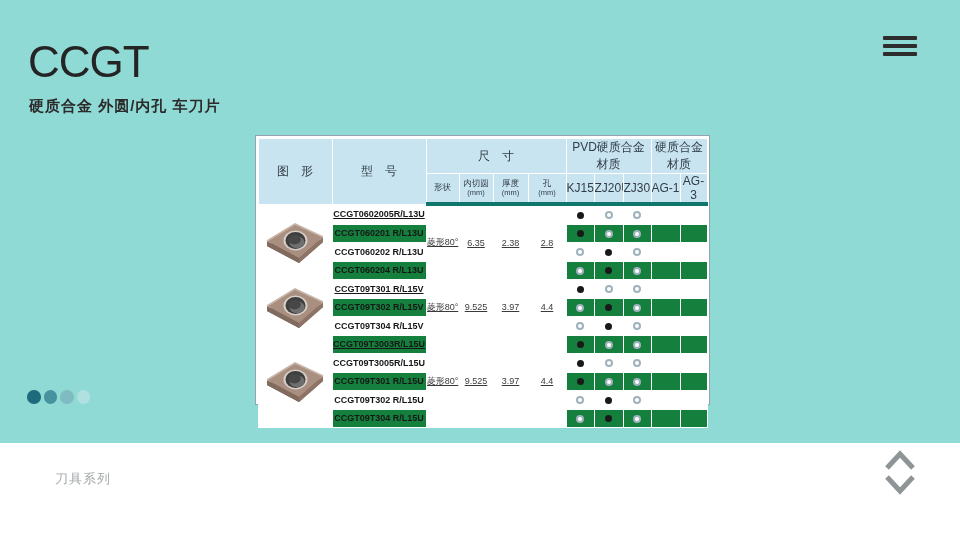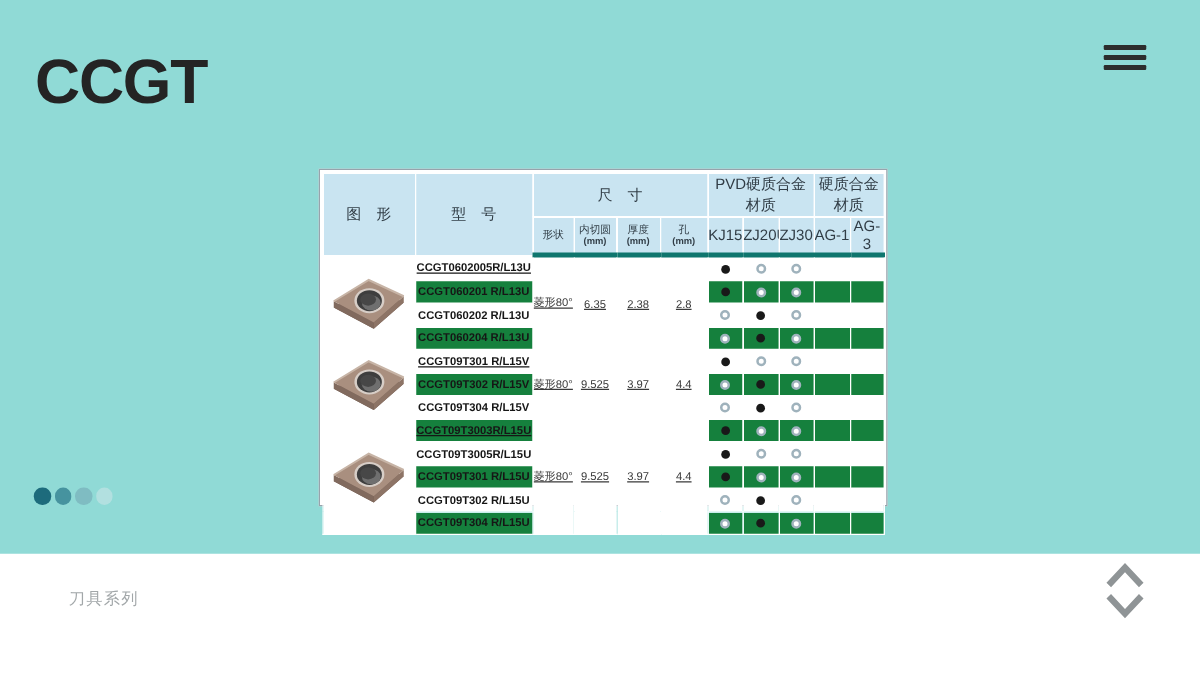--- a/index.html
+++ b/index.html
@@ -1,38 +1,38 @@
 <!DOCTYPE html>
 <html><head>
 <meta charset="utf-8">
 <style>
   html,body{margin:0;padding:0;background:#e8e8e8;}
   .stage{position:relative;width:960px;height:540px;overflow:hidden;
          font-family:"Liberation Sans","DejaVu Sans",sans-serif;}
   .bg-teal{position:absolute;inset:0;}
   .bottom-strip{position:absolute;left:0;right:0;bottom:0;height:97px;background:#ffffff;}
 
-  .page-title{position:absolute;left:28px;top:40px;font-size:50px;line-height:1;
-              color:#242424;letter-spacing:-1px;font-weight:700;}
+  .page-title{position:absolute;left:28px;top:40px;font-size:44px;line-height:1;
+              color:#242424;letter-spacing:-1px;font-weight:400;}
   .page-subtitle{position:absolute;left:29px;top:97px;font-size:15px;font-weight:700;
                  color:#2b2b2b;letter-spacing:1px;}
 
   .hamburger{position:absolute;left:883px;top:36px;width:34px;height:20px;cursor:pointer;
              display:flex;flex-direction:column;justify-content:space-between;}
   .hamburger span{display:block;height:4px;background:#2d2d2d;border-radius:1px;}
 
   
   .catalog{position:absolute;left:255px;top:135px;width:455px;height:270px;background:#ffffff;
            border:1px solid #97a3ac;box-sizing:border-box;padding-top:2px;}
   table.catalog-table{border-collapse:collapse;table-layout:fixed;width:449px;margin:0 auto;}
   .catalog-table th,.catalog-table td{border:1px solid #ffffff;padding:0;margin:0;
            text-align:center;vertical-align:middle;overflow:hidden;}
   .catalog-table thead th{background:#c9e4f1;color:#313d46;font-size:12px;font-weight:400;height:17px;}
   .catalog-table thead .sub-dim{font-weight:400;font-size:8.5px;line-height:1.1;}
-  .catalog-table thead .mm{font-size:7.5px;font-weight:700;}
+  .catalog-table thead .mm{font-size:7.5px;font-weight:400;}
   .catalog-table thead tr:last-child th{border-bottom:4px solid #0f766e;}
   .catalog-table tbody td{height:17.5px;font-size:9px;color:#3a3a3a;background:#ffffff;}
   .catalog-table tbody td.model{font-weight:700;color:#161616;font-size:9px;}
   .catalog-table tbody td.alt{background:#15803d;}
   .catalog-table tbody tr.group-first td{border-top:1px solid #701a75;text-decoration:underline;}
   .catalog-table tbody td.figure{background:#ffffff;}
   .mark-solid{display:inline-block;width:7px;height:7px;border-radius:50%;background:#191919;vertical-align:middle;}
   .mark-open{display:inline-block;width:8px;height:8px;border-radius:50%;border:2px solid #9fb2bc;
              background:#ffffff;box-sizing:border-box;vertical-align:middle;}
   .table-note{height:18px;line-height:18px;text-align:right;padding-right:5px;font-size:8.5px;color:#444444;}
@@ -48,20 +48,21 @@
   .pager svg{display:block;cursor:pointer;}
 </style>
 </head>
 <body>
 
 <div class="stage">
   <div class="bg-teal" style="background: rgb(144, 218, 214);"></div>
   <div class="bottom-strip"></div>
 
   <div class="page-title">CCGT</div>
+  <div class="page-subtitle">硬质合金 外圆/内孔 车刀片</div>
 
   <div class="hamburger">
     <span></span>
     <span></span>
     <span></span>
   </div>
 
   <div class="catalog">
     <table class="catalog-table">
         <colgroup>

